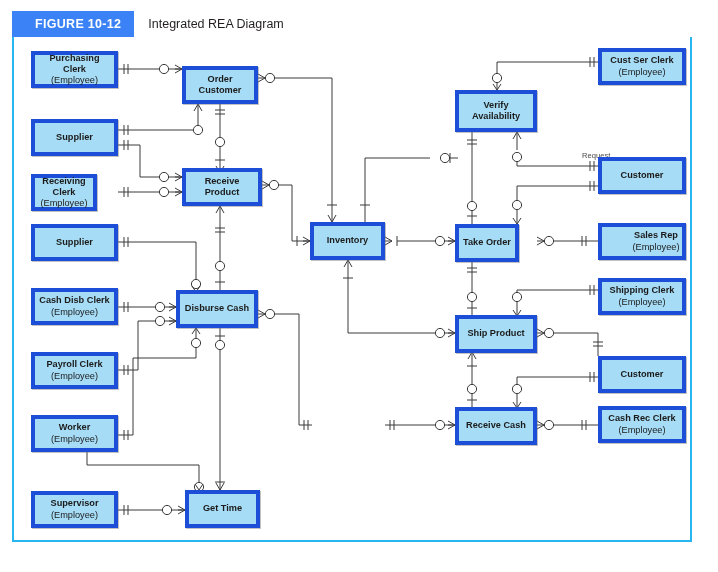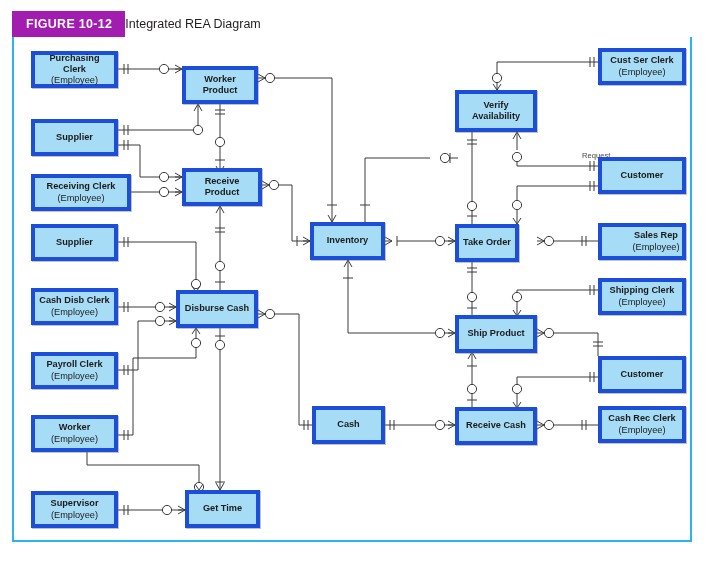--- a/index.html
+++ b/index.html
@@ -2,24 +2,24 @@
 <html><head>
 <meta charset="utf-8">
 <style>
   html,body{margin:0;padding:0;background:#ffffff;}
   body{width:718px;height:572px;font-family:"Liberation Sans",sans-serif;}
   #fig-wrap{position:relative;width:718px;height:572px;overflow:hidden;background:#fff;}
 
   
   #fig-header{position:absolute;left:12px;top:11px;width:682px;height:26px;
               display:flex;align-items:stretch;background:#ffffff;}
-  #fig-number{background:#a21caf;color:#ffffff;font-weight:bold;font-size:12.5px;
+  #fig-number{background:#3b82f6;color:#ffffff;font-weight:bold;font-size:12.5px;
               letter-spacing:.3px;display:flex;align-items:center;
-              padding:0 13px 0 14px;}
-  #fig-title{flex:1;display:flex;align-items:center;
+              padding:0 13px 0 23px;}
+  #fig-title{flex:1;display:flex;align-items:center;padding-left:14px;
              font-size:12.5px;color:#231f20;background:#ffffff;text-align:center;}
 
   
   #fig-frame{position:absolute;left:12px;top:37px;width:680px;height:505px;
              border:2px solid #29b6ef;border-top:none;background:#ffffff;
              box-sizing:border-box;}
 
   
   .node{position:absolute;box-sizing:border-box;background:#a6dcf5;
         border:4px solid #1d4ed8;display:flex;align-items:center;
@@ -245,21 +245,21 @@
       <span class="sub">(Employee)</span>
     </div>
   </div>
 
   <div class="node" style="left:31px;top:119px;width:87px;height:37px;">
     <div class="txt">
       <span>Supplier</span>
     </div>
   </div>
 
-  <div class="node" style="left:31px;top:174px;width:100px;height:37px;">
+  <div class="node" style="left:31px;top:174px;width:66px;height:37px;">
     <div class="txt">
       <span>Receiving Clerk</span>
       <span class="sub">(Employee)</span>
     </div>
   </div>
 
   <div class="node" style="left:31px;top:224px;width:87px;height:37px;">
     <div class="txt">
       <span>Supplier</span>
     </div>
@@ -288,21 +288,21 @@
 
   <div class="node" style="left:31px;top:491px;width:87px;height:37px;">
     <div class="txt">
       <span>Supervisor</span>
       <span class="sub">(Employee)</span>
     </div>
   </div>
 
   <div class="node" style="left:182px;top:66px;width:76px;height:38px;">
     <div class="txt">
-      <span>Worker Product</span>
+      <span>Order Customer</span>
     </div>
   </div>
 
   <div class="node" style="left:182px;top:168px;width:80px;height:38px;">
     <div class="txt">
       <span>Receive Product</span>
     </div>
   </div>
 
   <div class="node" style="left:176px;top:290px;width:82px;height:38px;">
@@ -316,25 +316,20 @@
       <span>Get Time</span>
     </div>
   </div>
 
   <div class="node" style="left:310px;top:222px;width:75px;height:38px;">
     <div class="txt">
       <span>Inventory</span>
     </div>
   </div>
 
-  <div class="node" style="left:312px;top:406px;width:73px;height:38px;">
-    <div class="txt">
-      <span>Cash</span>
-    </div>
-  </div>
 
   <div class="node" style="left:455px;top:90px;width:82px;height:42px;">
     <div class="txt">
       <span>Verify</span>
       <span class="sub" style="font-weight:bold;">Availability</span>
     </div>
   </div>
 
   <div class="node" style="left:455px;top:224px;width:64px;height:38px;">
     <div class="txt">

